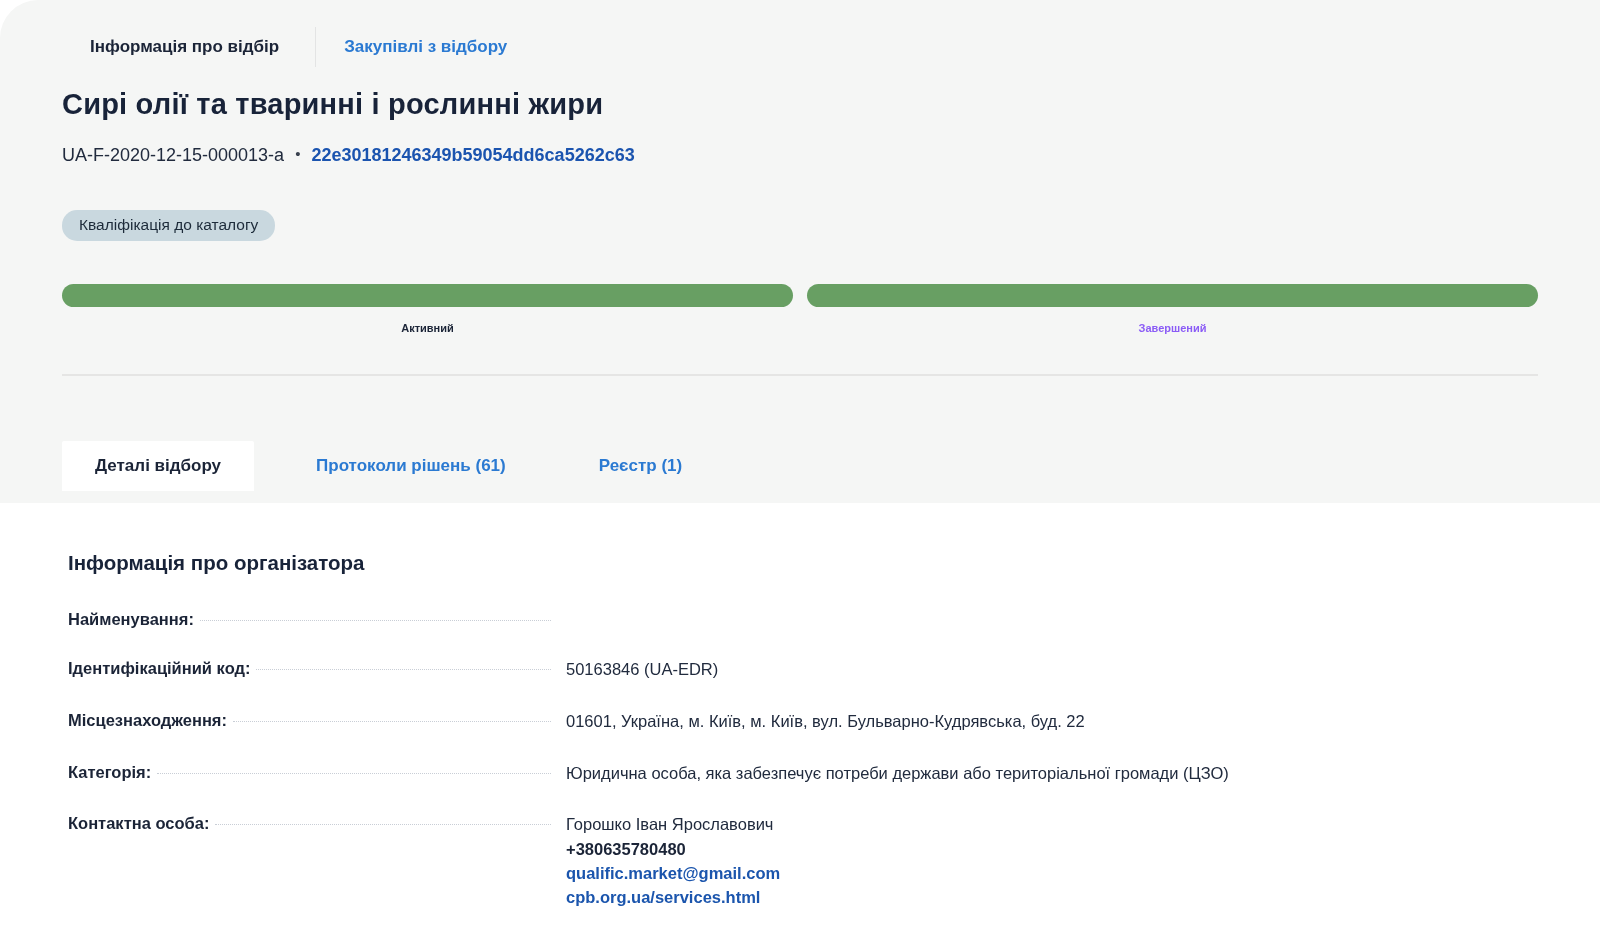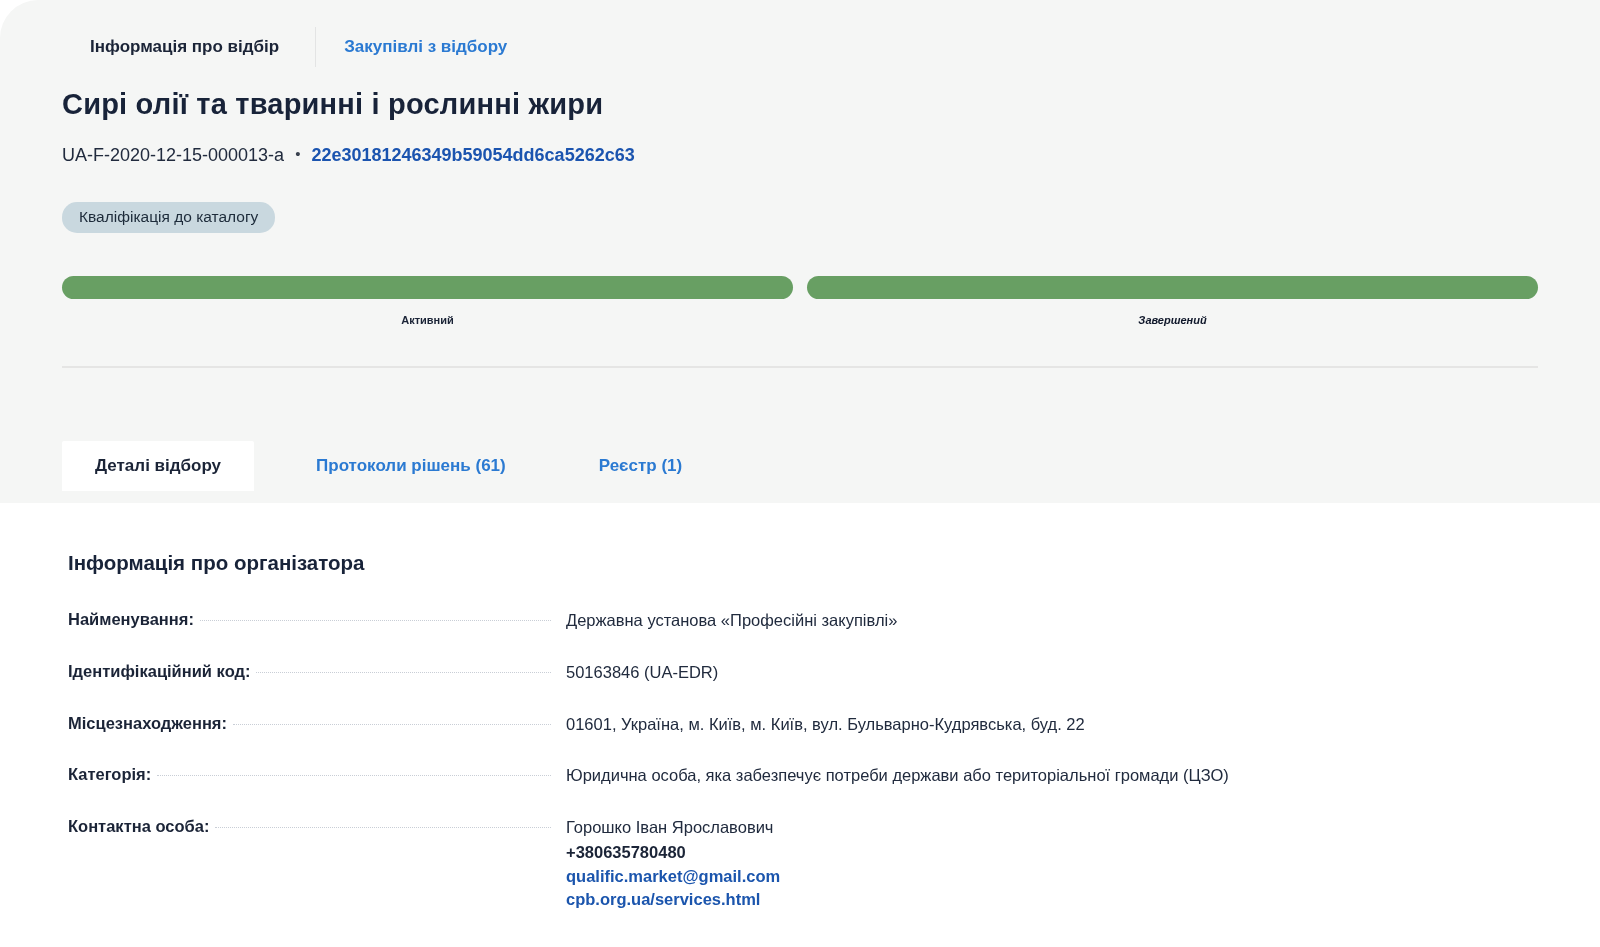--- a/index.html
+++ b/index.html
@@ -47,21 +47,21 @@
 
   
   .page-title {
     margin:22px 62px 0;
     font-size:29px;
     font-weight:700;
     color:#182339;
     letter-spacing:.2px;
   }
   .id-line {
-    margin:24px 62px 0;
+    margin:24px 62px 8px;
     font-size:18px;
     display:flex;
     align-items:flex-start;
     gap:11px;
   }
   .id-code { color:#212b3e; font-weight:400; }
   .id-bullet { color:#3a424f; font-size:15px; }
   .id-hash {
     color:#1b54af;
     font-weight:700;
@@ -93,21 +93,21 @@
     border-radius:12px;
     background:#689f63;
   }
   .stage-label {
     margin-top:15px;
     text-align:center;
     font-size:11px;
     font-weight:700;
   }
   .stage-label.active   { color:#1b2437; }
-  .stage-label.complete { color:#0f172a;font-style:italic; }
+  .stage-label.complete { color:#8b5cf6; }
 
   
   .panel-divider {
     margin:40px 62px 0;
     border-top:2px solid #e5e5e4;
   }
 
   
   .tabs-row {
     position:absolute;
@@ -239,21 +239,20 @@
 
   <h2 class="section-heading">Інформація про організатора</h2>
 
   <div class="fields">
 
     <div class="field-row">
       <div class="field-left">
         <span class="field-label">Найменування:</span>
         <span class="leader"></span>
       </div>
-      <div class="field-value">Державна установа «Професійні закупівлі»</div>
     </div>
 
     <div class="field-row">
       <div class="field-left">
         <span class="field-label">Ідентифікаційний код:</span>
         <span class="leader"></span>
       </div>
       <div class="field-value">50163846 (UA-EDR)</div>
     </div>
 

